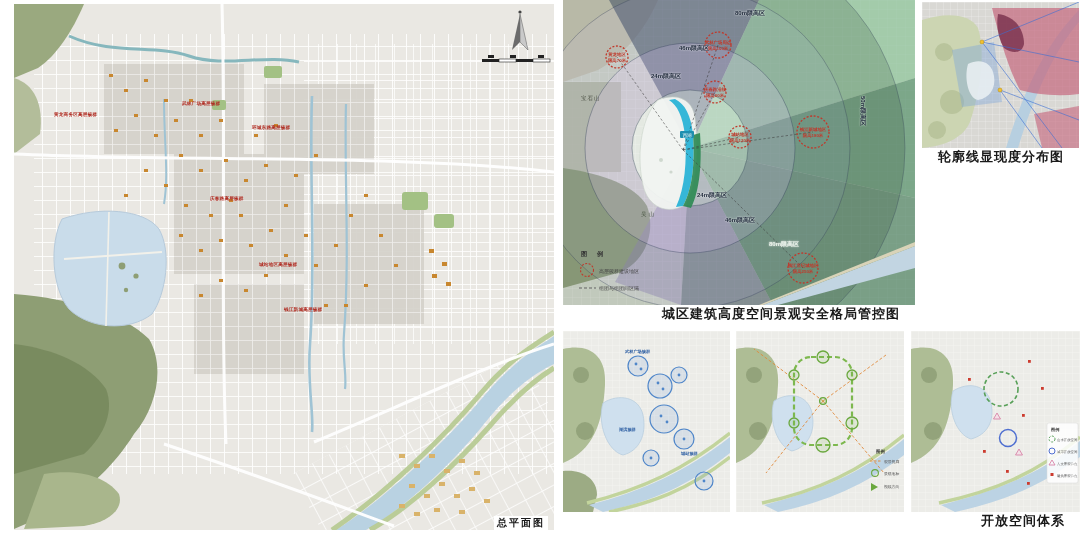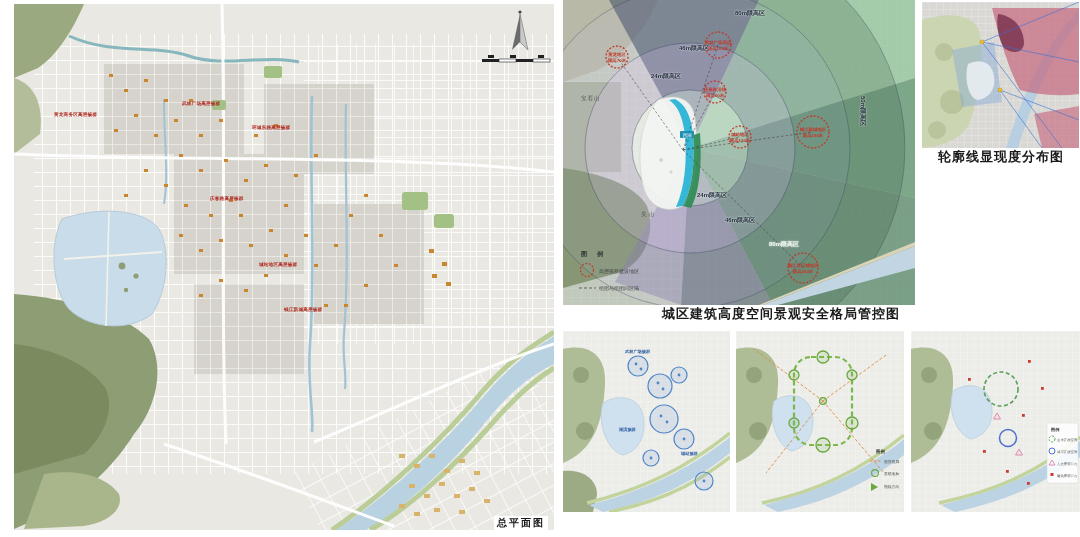--- a/index.html
+++ b/index.html
@@ -437,15 +437,16 @@
         <circle cx="141" cy="108" r="3" fill="none" stroke="#58a058" stroke-width="1" stroke-dasharray="2,1.4"></circle>
         <text x="146" y="110" font-size="3.4" fill="#555">山水开放空间</text>
         <circle cx="141" cy="120" r="3" fill="none" stroke="#4f6fd0" stroke-width="1"></circle>
         <text x="146" y="122" font-size="3.4" fill="#555">城市开放空间</text>
         <path d="M141,129 L144,134 L138,134 Z" fill="none" stroke="#d884a8" stroke-width="0.9"></path>
         <text x="146" y="134" font-size="3.4" fill="#555">人文景观节点</text>
         <rect x="139.5" y="142" width="3" height="3" fill="#cc3b2e"></rect>
         <text x="146" y="146" font-size="3.4" fill="#555">建筑景观节点</text>
       </g>
     </svg>
+    <div class="cap">开放空间体系</div>
   </div>
 
 </div>
 
 </body></html>

